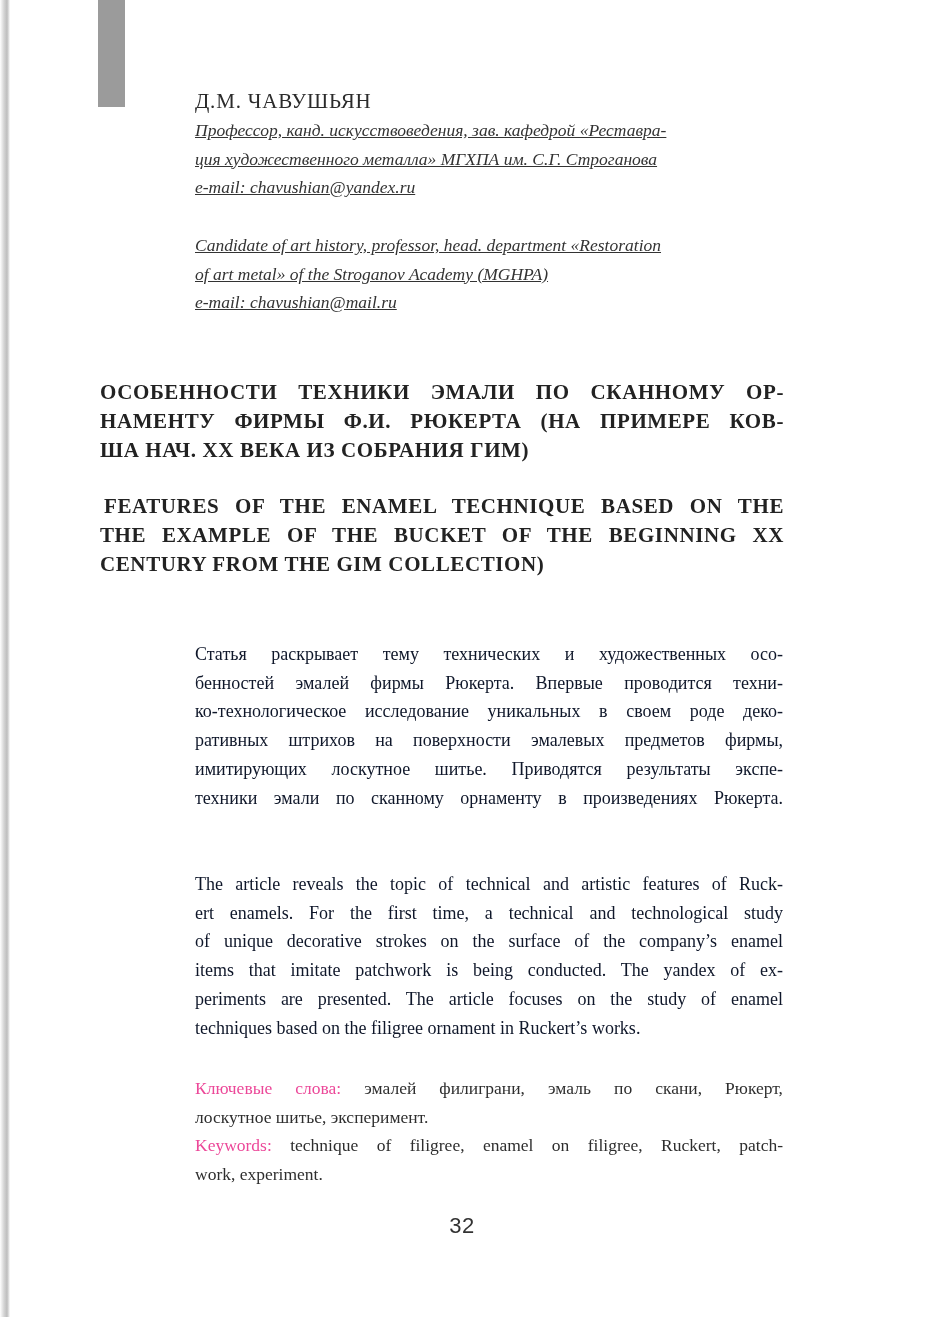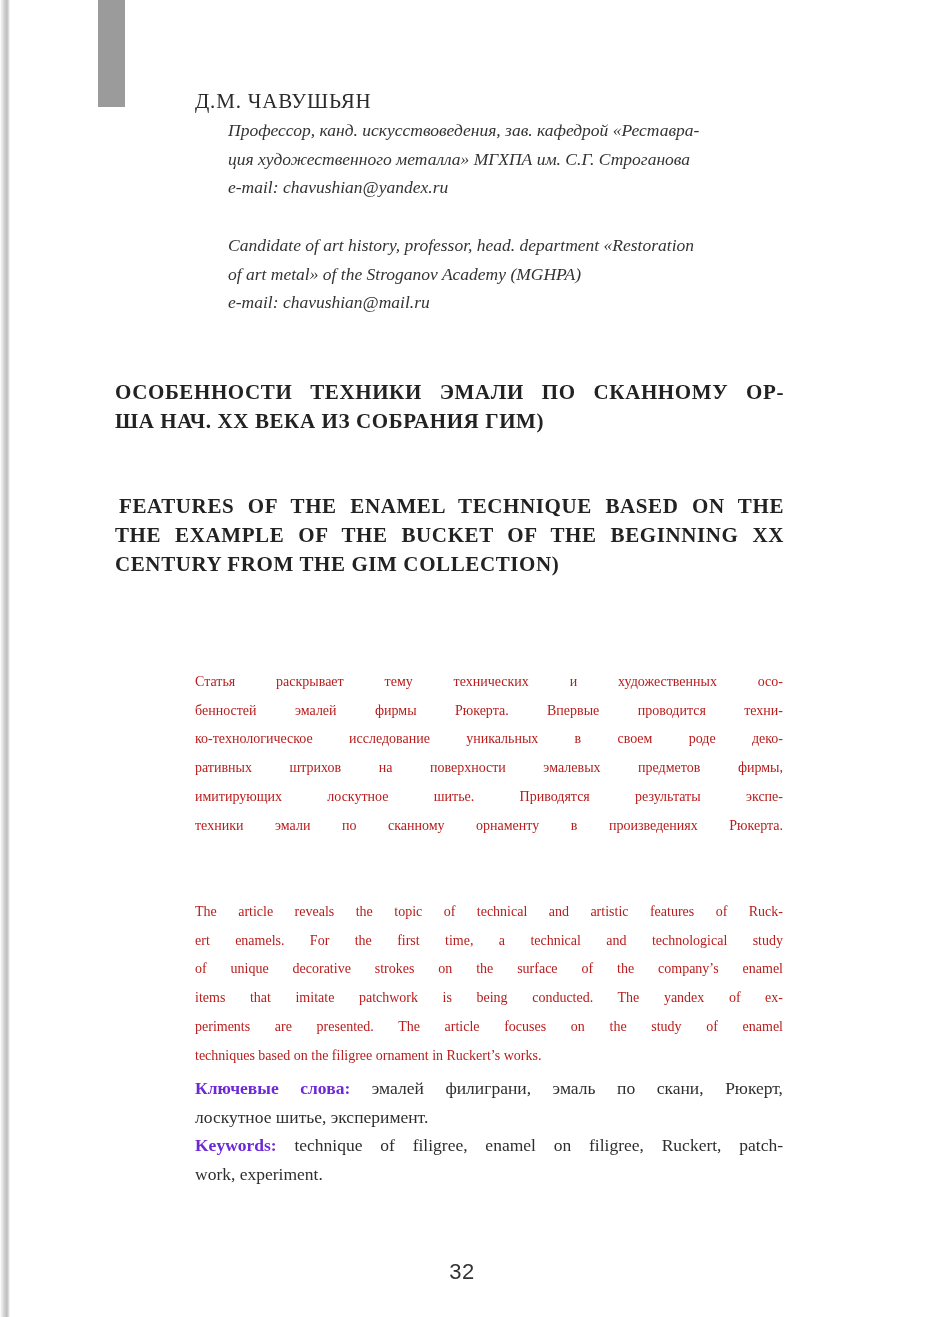--- a/index.html
+++ b/index.html
@@ -40,56 +40,54 @@
   }
   .author-ru { top: 86px; }
   .author-en { top: 231px; }
   .author-name {
     font-size: 21px;
     letter-spacing: 0.8px;
     line-height: 30px;
     color: #2b2b2b;
   }
   .author-info {
-    margin-left: 33px;
     font-style: italic;
     font-size: 17.5px;
     line-height: 28.5px;
     color: #333;
+    text-decoration: underline;
   }
   .author-info div { white-space: nowrap; }
   .title-block {
     position: absolute;
     left: 100px;
     width: 684px;
     font-weight: bold;
     font-size: 21px;
     line-height: 29px;
     color: #222;
     letter-spacing: 0.6px;
   }
   .title-ru { top: 378px; }
   .title-en { top: 492px; }
   .title-block div {
     text-align: justify;
     text-align-last: justify;
     white-space: nowrap;
-    margin-left: 15px;
   }
   .title-block div.last {
     text-align-last: left;
   }
   .abstract {
     position: absolute;
     left: 195px;
     width: 588px;
-    font-size: 14px;
+    font-size: 18px;
     line-height: 28.7px;
-    color: #b91c1c;
-    margin-top: 28px;
+    color: #0f172a;
   }
   .abstract-ru { top: 640px; }
   .abstract-en { top: 870px; }
   .abstract div {
     text-align: justify;
     text-align-last: justify;
     white-space: nowrap;
     overflow: hidden;
   }
   .abstract div.last { text-align-last: left; }
@@ -101,24 +99,24 @@
     font-size: 17.5px;
     line-height: 28.7px;
     color: #2e2e2e;
   }
   .keywords .row {
     text-align: justify;
     text-align-last: justify;
     white-space: nowrap;
   }
   .keywords .row.last { text-align-last: left; }
-  .kw-label { font-weight: bold; color: #6d28d9; }
+  .kw-label { font-weight: normal; color: #ec4899; }
   .page-number {
     position: absolute;
-    left: 0; top: 1259px;
+    left: 0; top: 1213px;
     width: 924px;
     text-align: center;
     font-family: "Liberation Sans", "DejaVu Sans", sans-serif;
     font-size: 22px;
     color: #333;
     letter-spacing: 0.5px;
   }
 </style>
 </head>
 <body>
@@ -139,20 +137,21 @@
 <div class="author-block author-en">
   <div class="author-info">
     <div>Candidate of art history, professor, head. department «Restoration</div>
     <div>of art metal» of the Stroganov Academy (MGHPA)</div>
     <div>e-mail: chavushian@mail.ru</div>
   </div>
 </div>
 
 <div class="title-block title-ru">
   <div>ОСОБЕННОСТИ ТЕХНИКИ ЭМАЛИ ПО СКАННОМУ ОР-</div>
+  <div>НАМЕНТУ ФИРМЫ Ф.И. РЮКЕРТА (НА ПРИМЕРЕ КОВ-</div>
   <div class="last">ША НАЧ. XX ВЕКА ИЗ СОБРАНИЯ ГИМ)</div>
 </div>
 
 <div class="title-block title-en">
   <div style="padding-left:4px;"> FEATURES OF THE ENAMEL TECHNIQUE BASED ON THE</div>
   <div>THE EXAMPLE OF THE BUCKET OF THE BEGINNING XX</div>
   <div class="last">CENTURY FROM THE GIM COLLECTION)</div>
 </div>
 
 <div class="abstract abstract-ru">

